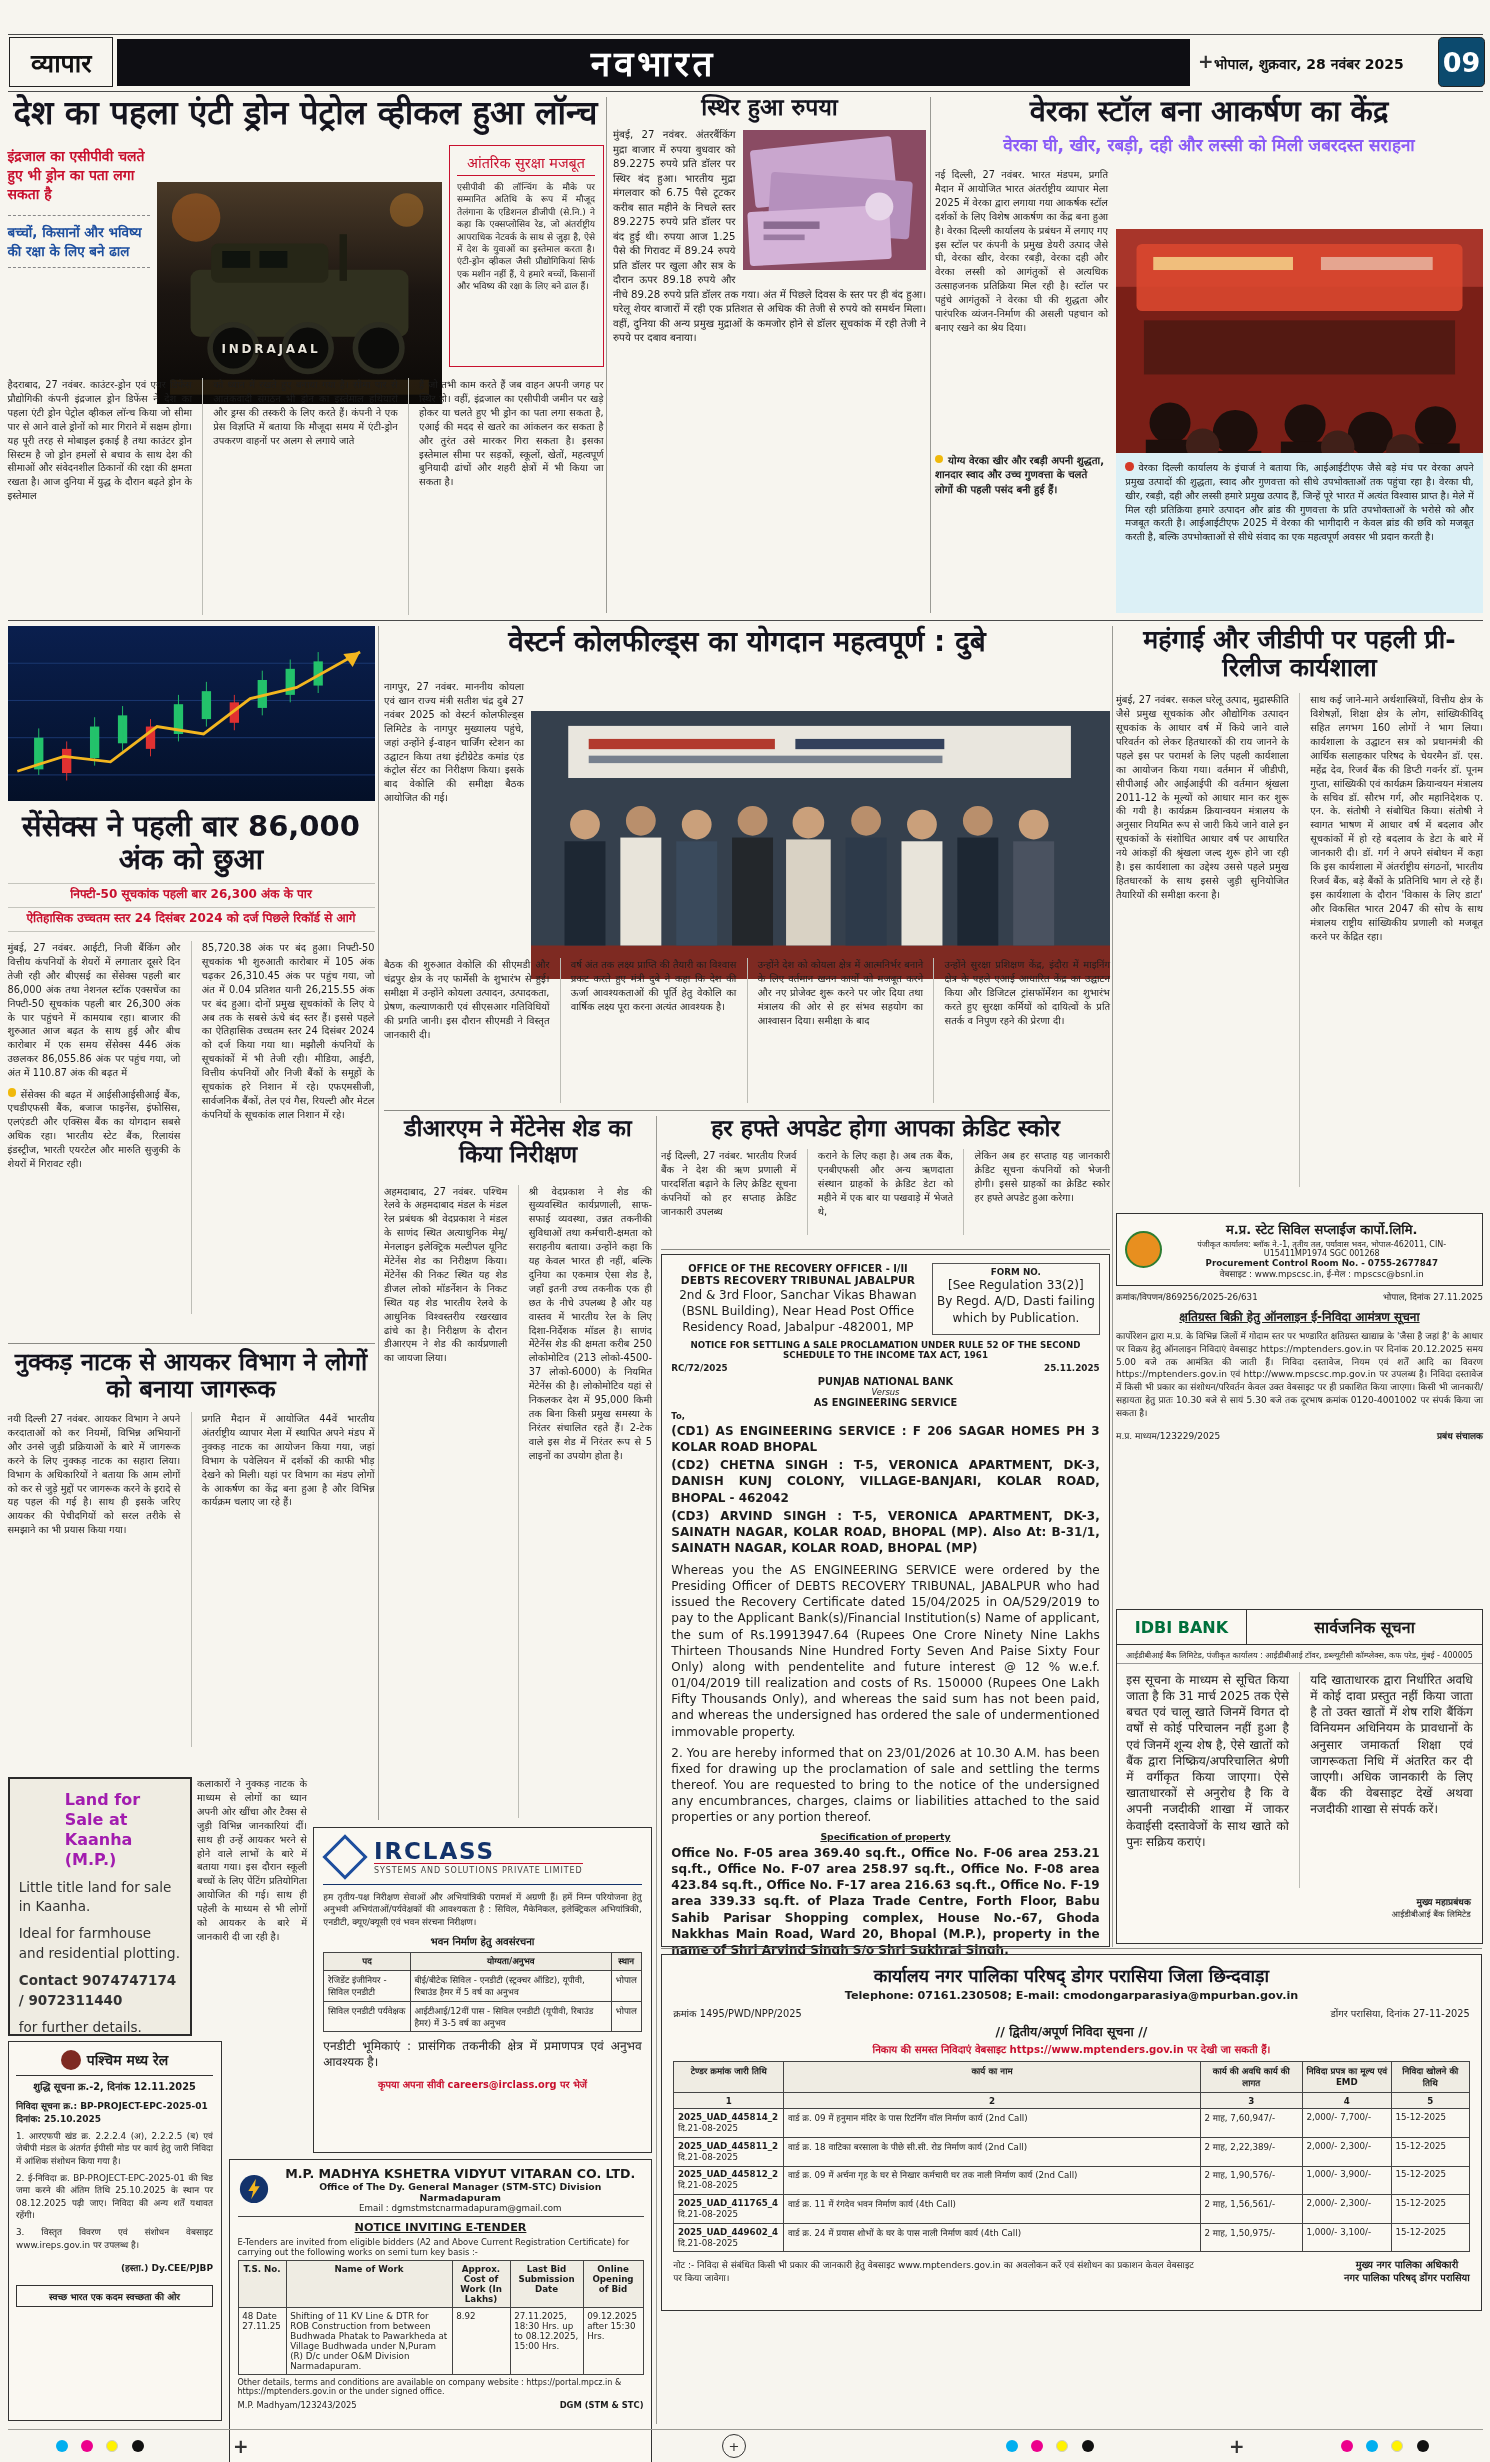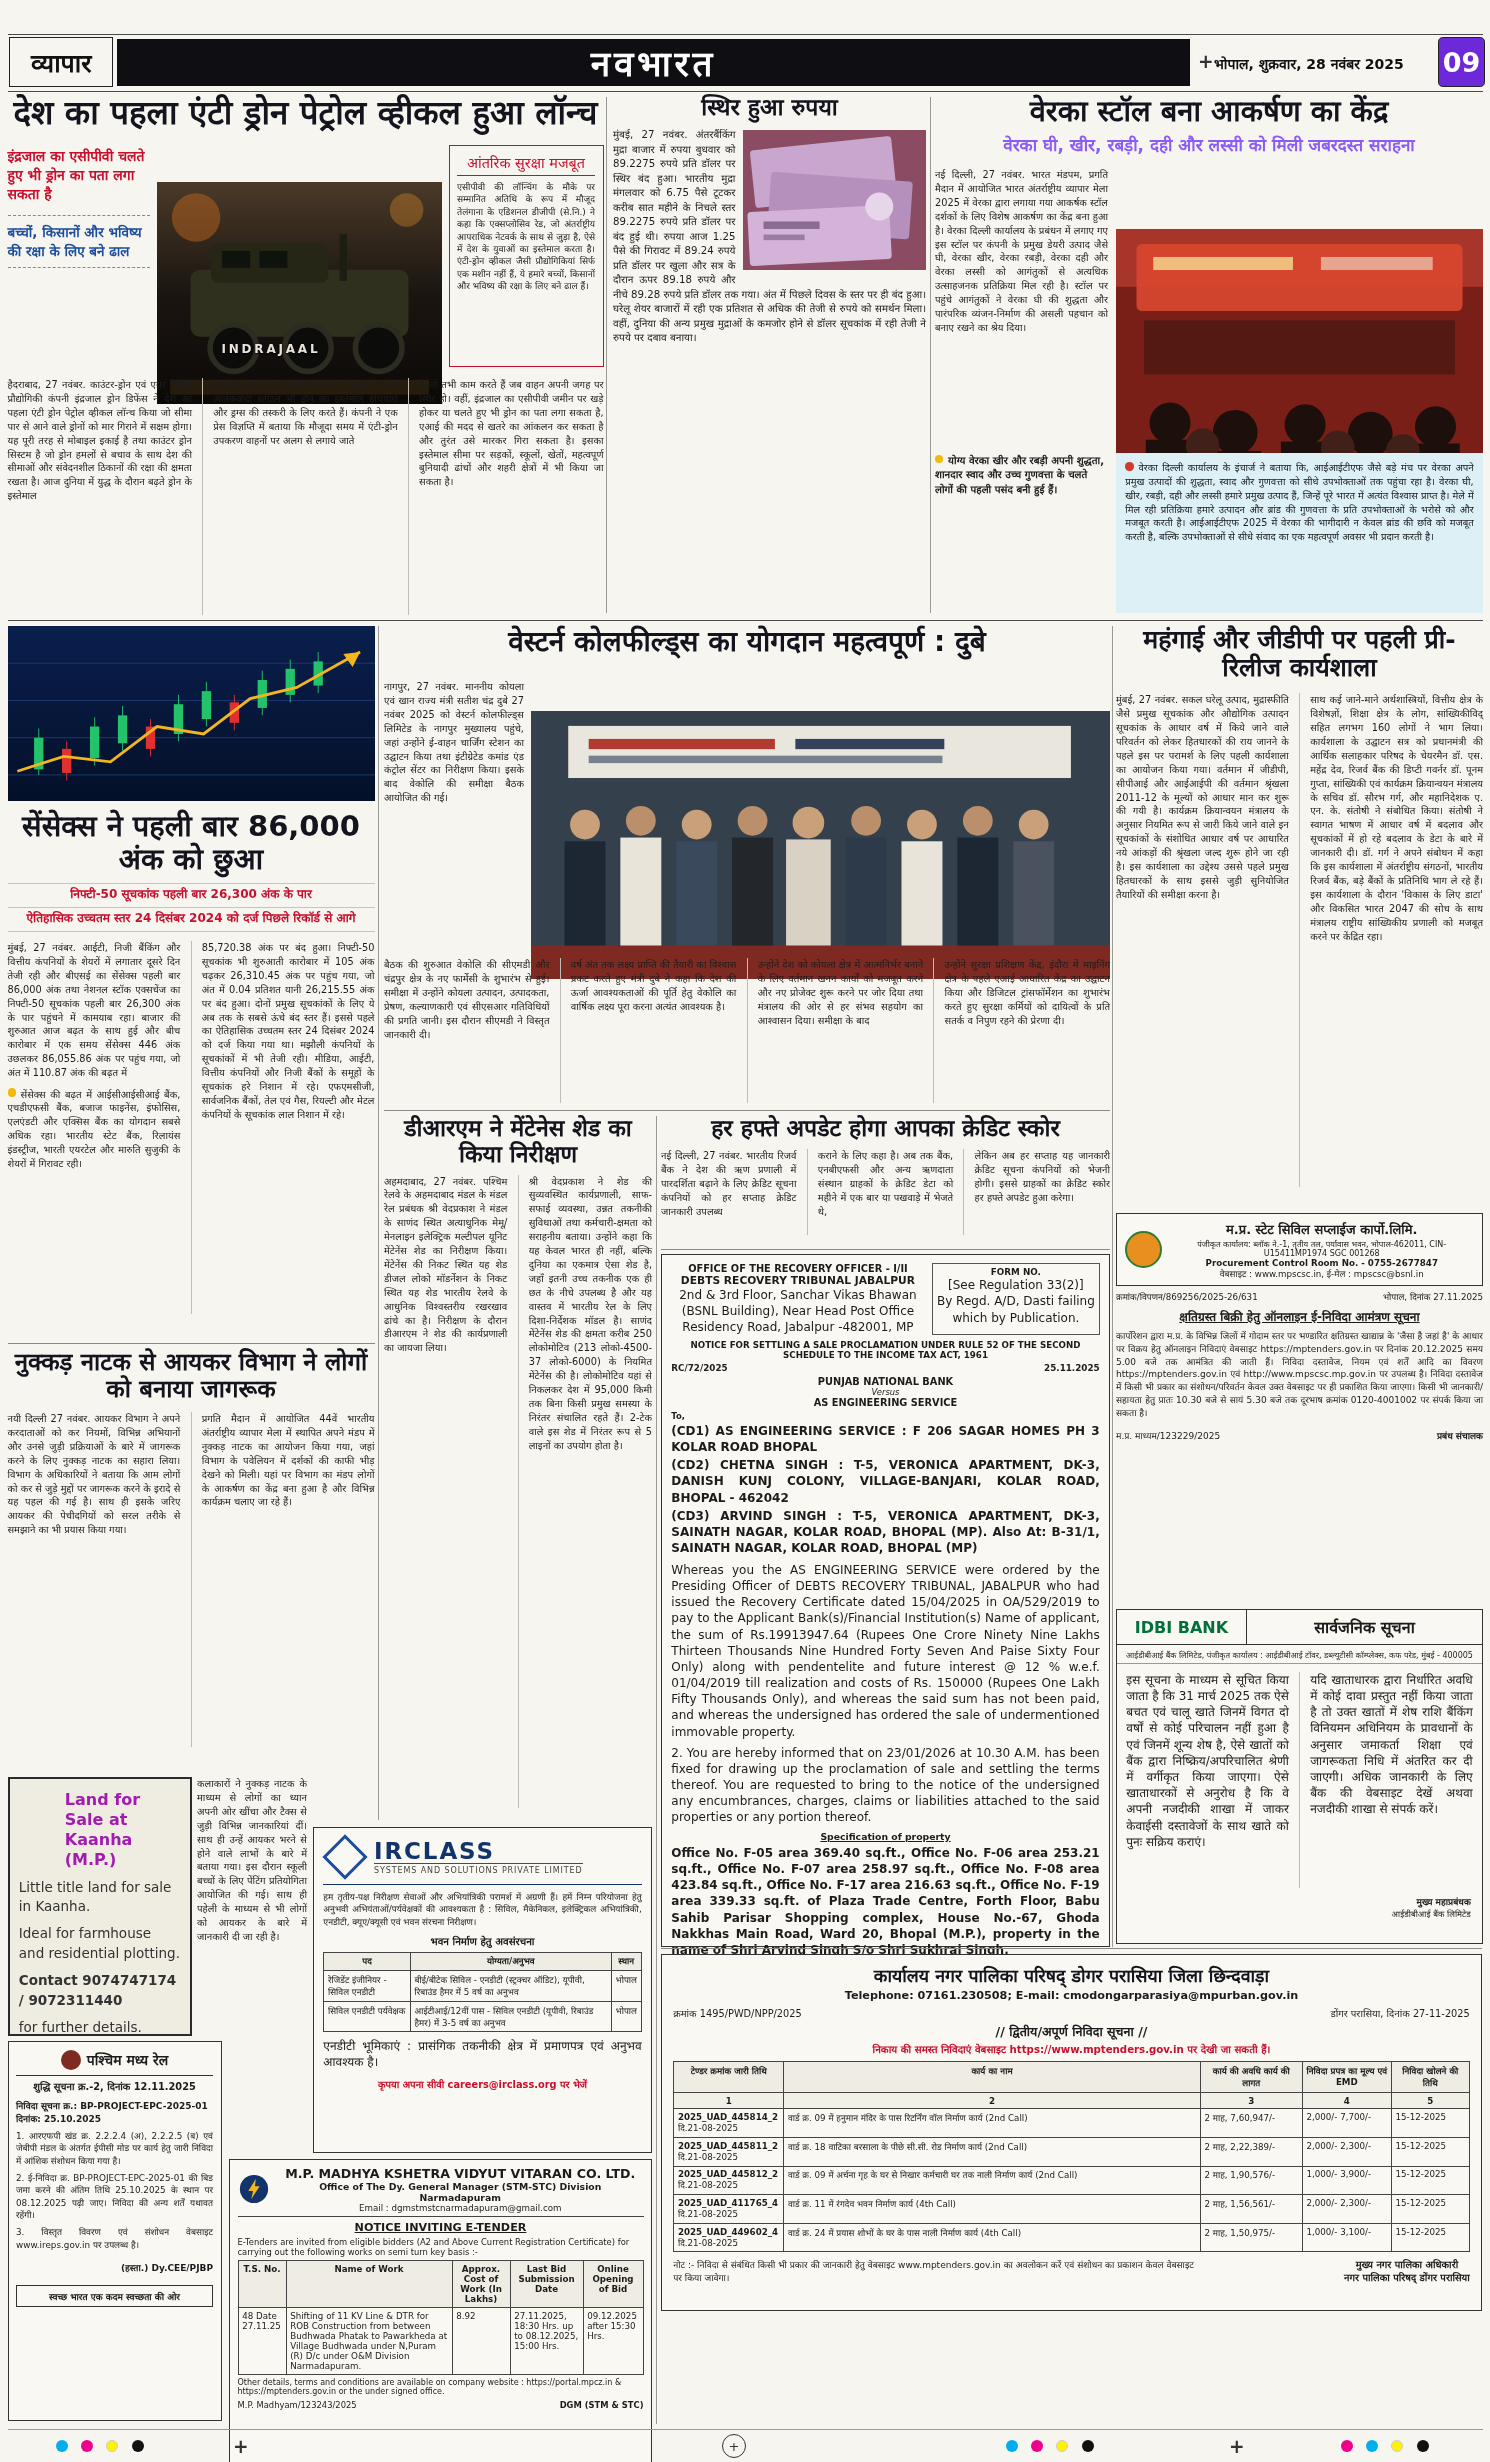--- a/index.html
+++ b/index.html
@@ -21,21 +21,21 @@
                font-size:12px;letter-spacing:2.8px;text-shadow:0 0.9px 1.9px #000;}
   .dot{display:inline-block;width:8.4px;height:8.4px;border-radius:50%;margin-right:4.7px;vertical-align:0.9px;}
   .ydot{background:#f0b90b;}
   .rdot{background:#d43a2a;}
   
   .section-box{border:1.9px solid #222;display:flex;align-items:center;justify-content:center;
                font-size:25px;font-weight:bold;color:#111;}
   .masthead{background:#0e0e13;color:#fff;display:flex;align-items:center;justify-content:center;
             font-size:35px;font-weight:bold;letter-spacing:3.7px;}
   .dateline{font-size:14px;font-weight:bold;color:#101010;}
-  .pagenum{background:#6d28d9;border:1.9px solid #222;border-radius:4.7px;color:#fff;display:flex;
+  .pagenum{background:#0c4a6e;border:1.9px solid #222;border-radius:4.7px;color:#fff;display:flex;
            align-items:center;justify-content:center;font-size:27px;font-weight:bold;}
   .plus{color:#333;font-size:18.6px;font-weight:bold;}
   
   .kicker-red{color:#c8102e;font-weight:bold;font-size:14px;line-height:1.35;}
   .bullet-blue{color:#1d4e9e;font-weight:bold;font-size:13.5px;line-height:1.35;
                border-top:0.9px dashed #888;border-bottom:0.9px dashed #888;padding:7.5px 0;margin-top:11.2px;}
   .secbox{border:1.9px solid #c8102e;padding:6.5px 7.5px;}
   .secbox .t{color:#c8102e;font-weight:normal;font-size:14.4px;text-align:center;
              border-bottom:0.9px solid #c8102e;padding-bottom:3.7px;margin-bottom:4.7px;}
   .secbox .b{font-size:9px;line-height:1.38;text-align:justify;}
@@ -292,21 +292,21 @@
     <div class="cols" style="margin-top:11.2px;height:494px">
       <div class="col body-text">मुंबई, 27 नवंबर. सकल घरेलू उत्पाद, मुद्रास्फीति जैसे प्रमुख सूचकांक और औद्योगिक उत्पादन सूचकांक के आधार वर्ष में किये जाने वाले परिवर्तन को लेकर हितधारकों की राय जानने के पहले इस पर परामर्श के लिए पहली कार्यशाला का आयोजन किया गया। वर्तमान में जीडीपी, सीपीआई और आईआईपी की वर्तमान श्रृंखला 2011-12 के मूल्यों को आधार मान कर शुरू की गयी है। कार्यक्रम क्रियान्वयन मंत्रालय के अनुसार नियमित रूप से जारी किये जाने वाले इन सूचकांकों के संशोधित आधार वर्ष पर आधारित नये आंकड़ों की श्रृंखला जल्द शुरू होने जा रही है। इस कार्यशाला का उद्देश्य उससे पहले प्रमुख हितधारकों के साथ इससे जुड़ी सुनियोजित तैयारियों की समीक्षा करना है।</div>
       <div class="col body-text">साथ कई जा​ने-माने अर्थशास्त्रियों, वित्तीय क्षेत्र के विशेषज्ञों, शिक्षा क्षेत्र के लोग, सांख्यिकीविद् सहित लगभग 160 लोगों ने भाग लिया। कार्यशाला के उद्घाटन सत्र को प्रधानमंत्री की आर्थिक सलाहकार परिषद के चेयरमैन डॉ. एस. महेंद्र देव, रिजर्व बैंक की डिप्टी गवर्नर डॉ. पूनम गुप्ता, सांख्यिकी एवं कार्यक्रम क्रियान्वयन मंत्रालय के सचिव डॉ. सौरभ गर्ग, और महानिदेशक ए. एन. के. संतोषी ने संबोधित किया। संतोषी ने स्वागत भाषण में आधार वर्ष में बदलाव और सूचकांकों में हो रहे बदलाव के डेटा के बारे में जानकारी दी। डॉ. गर्ग ने अपने संबोधन में कहा कि इस कार्यशाला में अंतर्राष्ट्रीय संगठनों, भारतीय रिजर्व बैंक, बड़े बैंकों के प्रतिनिधि भाग ले रहे हैं। इस कार्यशाला के दौरान 'विकास के लिए डाटा' और विकसित भारत 2047 की सोच के साथ मंत्रालय राष्ट्रीय सांख्यिकीय प्रणाली को मजबूत करने पर केंद्रित रहा।</div>
     </div>
   </div>
 
   <div class="abs hairline" style="left:384px;width:726px;top:1110px;background:#8a8a84"></div>
 
   <div class="abs" style="left:384px;top:1116px;width:268px;height:704px">
     <div class="headline" style="font-size:23px">डीआरएम ने मेंटेनेस शेड का किया निरीक्षण</div>
-    <div class="cols" style="margin-top:7px;height:633px">
+    <div class="cols" style="margin-top:17px;height:633px">
       <div class="col body-text">अहमदाबाद, 27 नवंबर. पश्चिम रेलवे के अहमदाबाद मंडल के मंडल रेल प्रबंधक श्री वेदप्रकाश ने मंडल के साणंद स्थित अत्याधुनिक मेमू/मेनलाइन इलेक्ट्रिक मल्टीपल यूनिट मेंटेनेंस शेड का निरीक्षण किया। मेंटेनेंस की निकट स्थित यह शेड डीजल लोको मॉडर्नेशन के निकट स्थित यह शेड भारतीय रेलवे के आधुनिक विश्वस्तरीय रखरखाव ढांचे का है। निरीक्षण के दौरान डीआरएम ने शेड की कार्यप्रणाली का जायजा लिया।</div>
       <div class="col body-text">श्री वेदप्रकाश ने शेड की सुव्यवस्थित कार्यप्रणाली, साफ-सफाई व्यवस्था, उन्नत तकनीकी सुविधाओं तथा कर्मचारी-क्षमता को सराहनीय बताया। उन्होंने कहा कि यह केवल भारत ही नहीं, बल्कि दुनिया का एकमात्र ऐसा शेड है, जहाँ इतनी उच्च तकनीक एक ही छत के नीचे उपलब्ध है और यह वास्तव में भारतीय रेल के लिए दिशा-निर्देशक मॉडल है। साणंद मेंटेनेंस शेड की क्षमता करीब 250 लोकोमोटिव (213 लोको-4500-37 लोको-6000) के नियमित मेंटेनेंस की है। लोकोमोटिव यहां से निकलकर देश में 95,000 किमी तक बिना किसी प्रमुख समस्या के निरंतर संचालित रहते हैं। 2-टेक वाले इस शेड में निरंतर रूप से 5 लाइनों का उपयोग होता है।</div>
     </div>
   </div>
 
   <div class="abs vsep" style="left:656px;top:1116px;height:1308px"></div>
 
   <div class="abs" style="left:661px;top:1116px;width:449px;height:129px">
     <div class="headline" style="font-size:23px">हर हफ्ते अपडेट होगा आपका क्रेडिट स्कोर</div>
     <div class="cols" style="margin-top:7.5px;height:86px">

